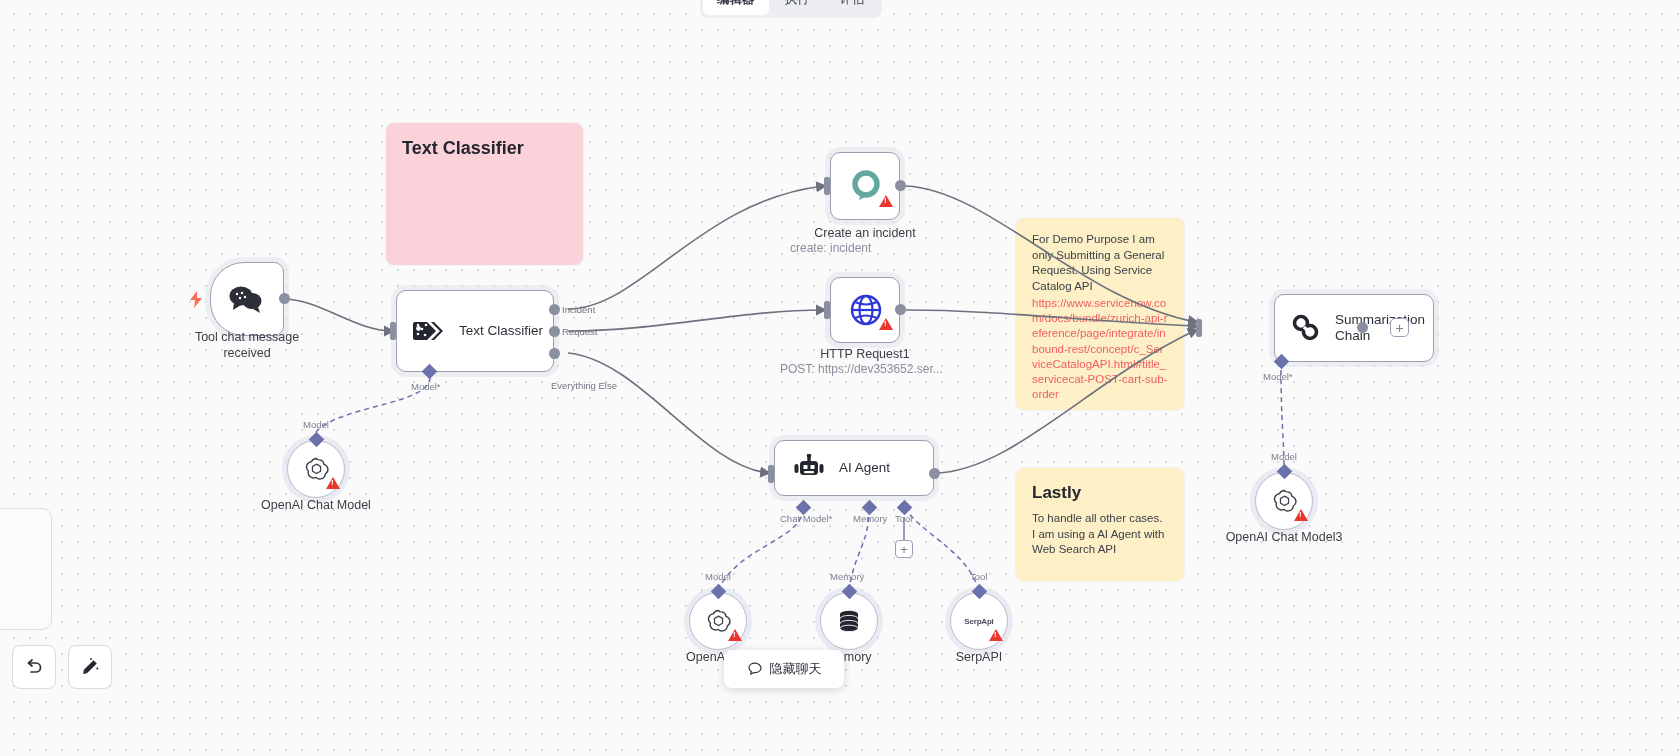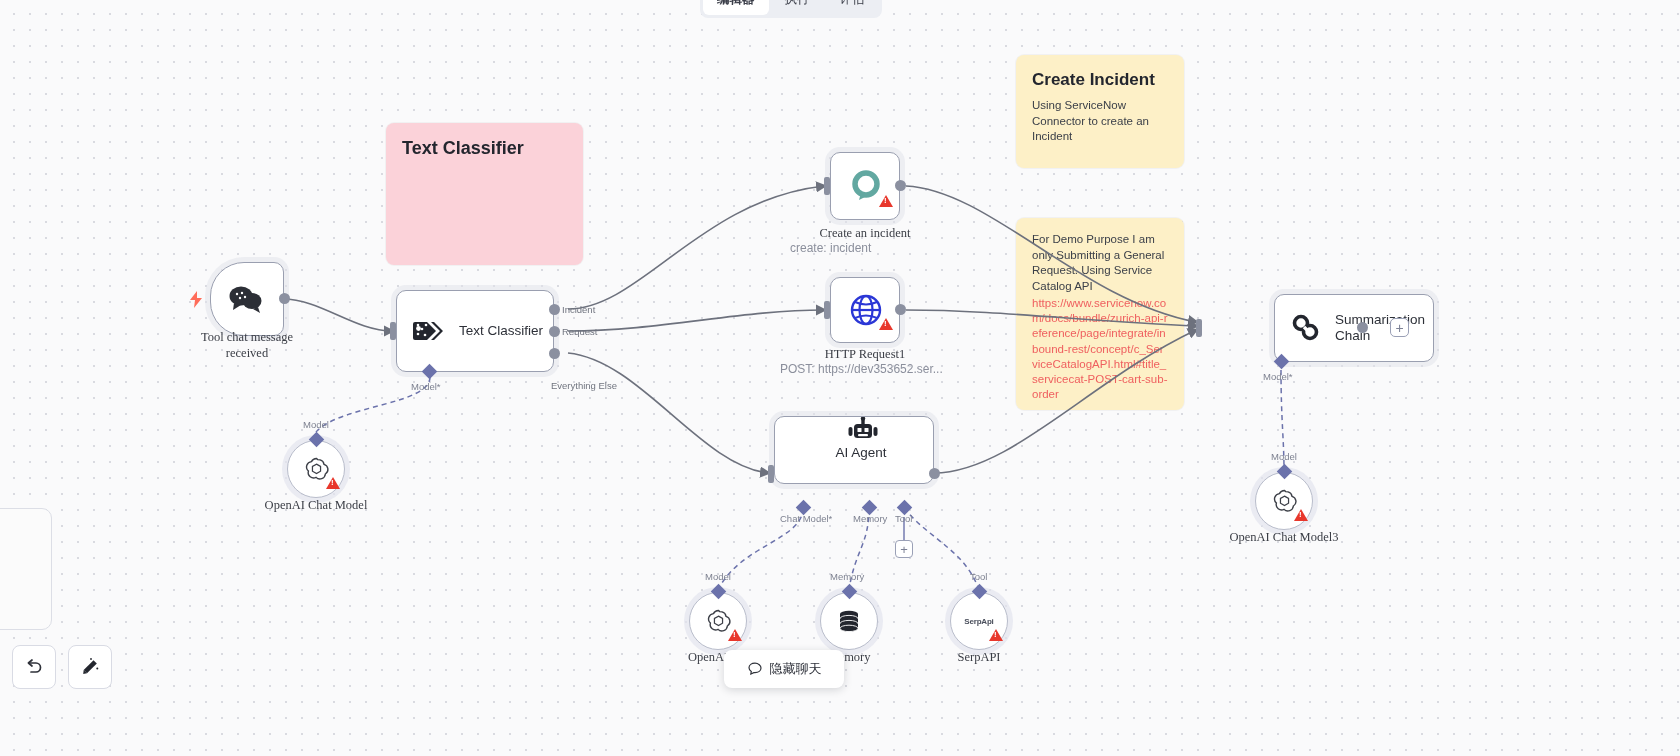--- a/index.html
+++ b/index.html
@@ -65,21 +65,21 @@
     display: flex; align-items: center;
   }
   .node.trigger { border-top-left-radius: 34px; border-bottom-left-radius: 34px; }
   .node .ico { flex: 0 0 auto; display:flex; align-items:center; justify-content:center; }
   .node .nlabel {
     font-size: 13.5px; color: #2d3038; line-height: 1.18;
     margin-left: 14px; font-weight: 400;
   }
   .node-caption {
     position: absolute; text-align: center;
-    font-size: 12.5px; color: #3a3d45; line-height: 1.25; font-family: Liberation Serif, serif;
+    font-size: 12.5px; color: #3a3d45; line-height: 1.25;
   }
   .node-sub {
     position: absolute; 
     font-size: 12px; color: #8b8f9c; line-height: 1.2;
   }
 
   
   .dot-out {
     position: absolute; width: 11px; height: 11px; border-radius: 50%;
     background: #8b90a0;
@@ -156,30 +156,30 @@
   <div class="tabbar">
     <div class="tab active">编辑器</div>
     <div class="tab">执行</div>
     <div class="tab">评估</div>
   </div>
 
   <div class="sticky sticky-pink" style="left:386px; top:123px; width:197px; height:142px;">
     <div class="s-title">Text Classifier</div>
   </div>
 
-  <div class="sticky sticky-yellow" style="left:1016px; top:55px; width:168px; height:113px;">
-    <div class="s-title" style="font-size:17px; margin-bottom:8px;">Create Incident</div>
-    <div class="s-body">Using ServiceNow Connector to create an Incident</div>
-  </div>
 
   <div class="sticky sticky-yellow" style="left:1016px; top:218px; width:168px; height:192px;">
     <div class="s-body">For Demo Purpose I am only Submitting a General Request. Using Service Catalog API</div>
     <span class="s-link">https://www.servicenow.com/docs/bundle/zurich-api-reference/page/integrate/inbound-rest/concept/c_ServiceCatalogAPI.html#title_servicecat-POST-cart-sub-order</span>
   </div>
 
+  <div class="sticky sticky-yellow" style="left:1016px; top:468px; width:168px; height:113px;">
+    <div class="s-title" style="font-size:17px; margin-bottom:8px;">Lastly</div>
+    <div class="s-body">To handle all other cases. I am using a AI Agent with Web Search API</div>
+  </div>
 
   <svg id="edges">
     <defs>
       <marker id="arrow" markerWidth="7" markerHeight="7" refX="5" refY="3.5" orient="auto">
         <path d="M0,0 L7,3.5 L0,7 z" fill="#6d717d"></path>
       </marker>
     </defs>
     <g fill="none" stroke="#6d717d" stroke-width="1.6">
 
       <path d="M283,299 C320,299 355,331 392,331" marker-end="url(#arrow)"></path>
@@ -290,21 +290,21 @@
         <path d="M6,25 Q17,20 28,25" fill="none" stroke="#2b37d6" stroke-width="2"></path>
       </svg>
     </div>
     <div class="warn" style="left:48px; top:40px;"></div>
   </div>
   <div class="in-bar" style="left:824px; top:301px;"></div>
   <div class="dot-out" style="left:895px; top:304px;"></div>
   <div class="node-caption" style="left:790px; top:347px; width:150px;">HTTP Request1</div>
   <div class="node-sub" style="left:780px; top:362px; width:170px;">POST: https://dev353652.ser...</div>
 
-  <div class="node" style="left:774px; top:416px; width:160px; height:68px;flex-direction:column;">
+  <div class="node" style="left:774px; top:440px; width:160px; height:56px;">
     <div class="ico" style="margin-left:18px;">
       <svg width="32" height="28" viewBox="0 0 32 28">
         <rect x="7" y="7" width="18" height="14" rx="3.5" fill="#23262e"></rect>
         <rect x="14.3" y="1" width="3.4" height="6" fill="#23262e"></rect>
         <circle cx="16" cy="1.6" r="2.2" fill="#23262e"></circle>
         <rect x="1.5" y="10" width="4" height="9" rx="2" fill="#23262e"></rect>
         <rect x="26.5" y="10" width="4" height="9" rx="2" fill="#23262e"></rect>
         <rect x="10.5" y="11" width="4" height="4" rx="0.6" fill="#fff"></rect>
         <rect x="17.5" y="11" width="4" height="4" rx="0.6" fill="#fff"></rect>
         <rect x="11" y="17" width="10" height="2.2" rx="1" fill="#fff"></rect>

